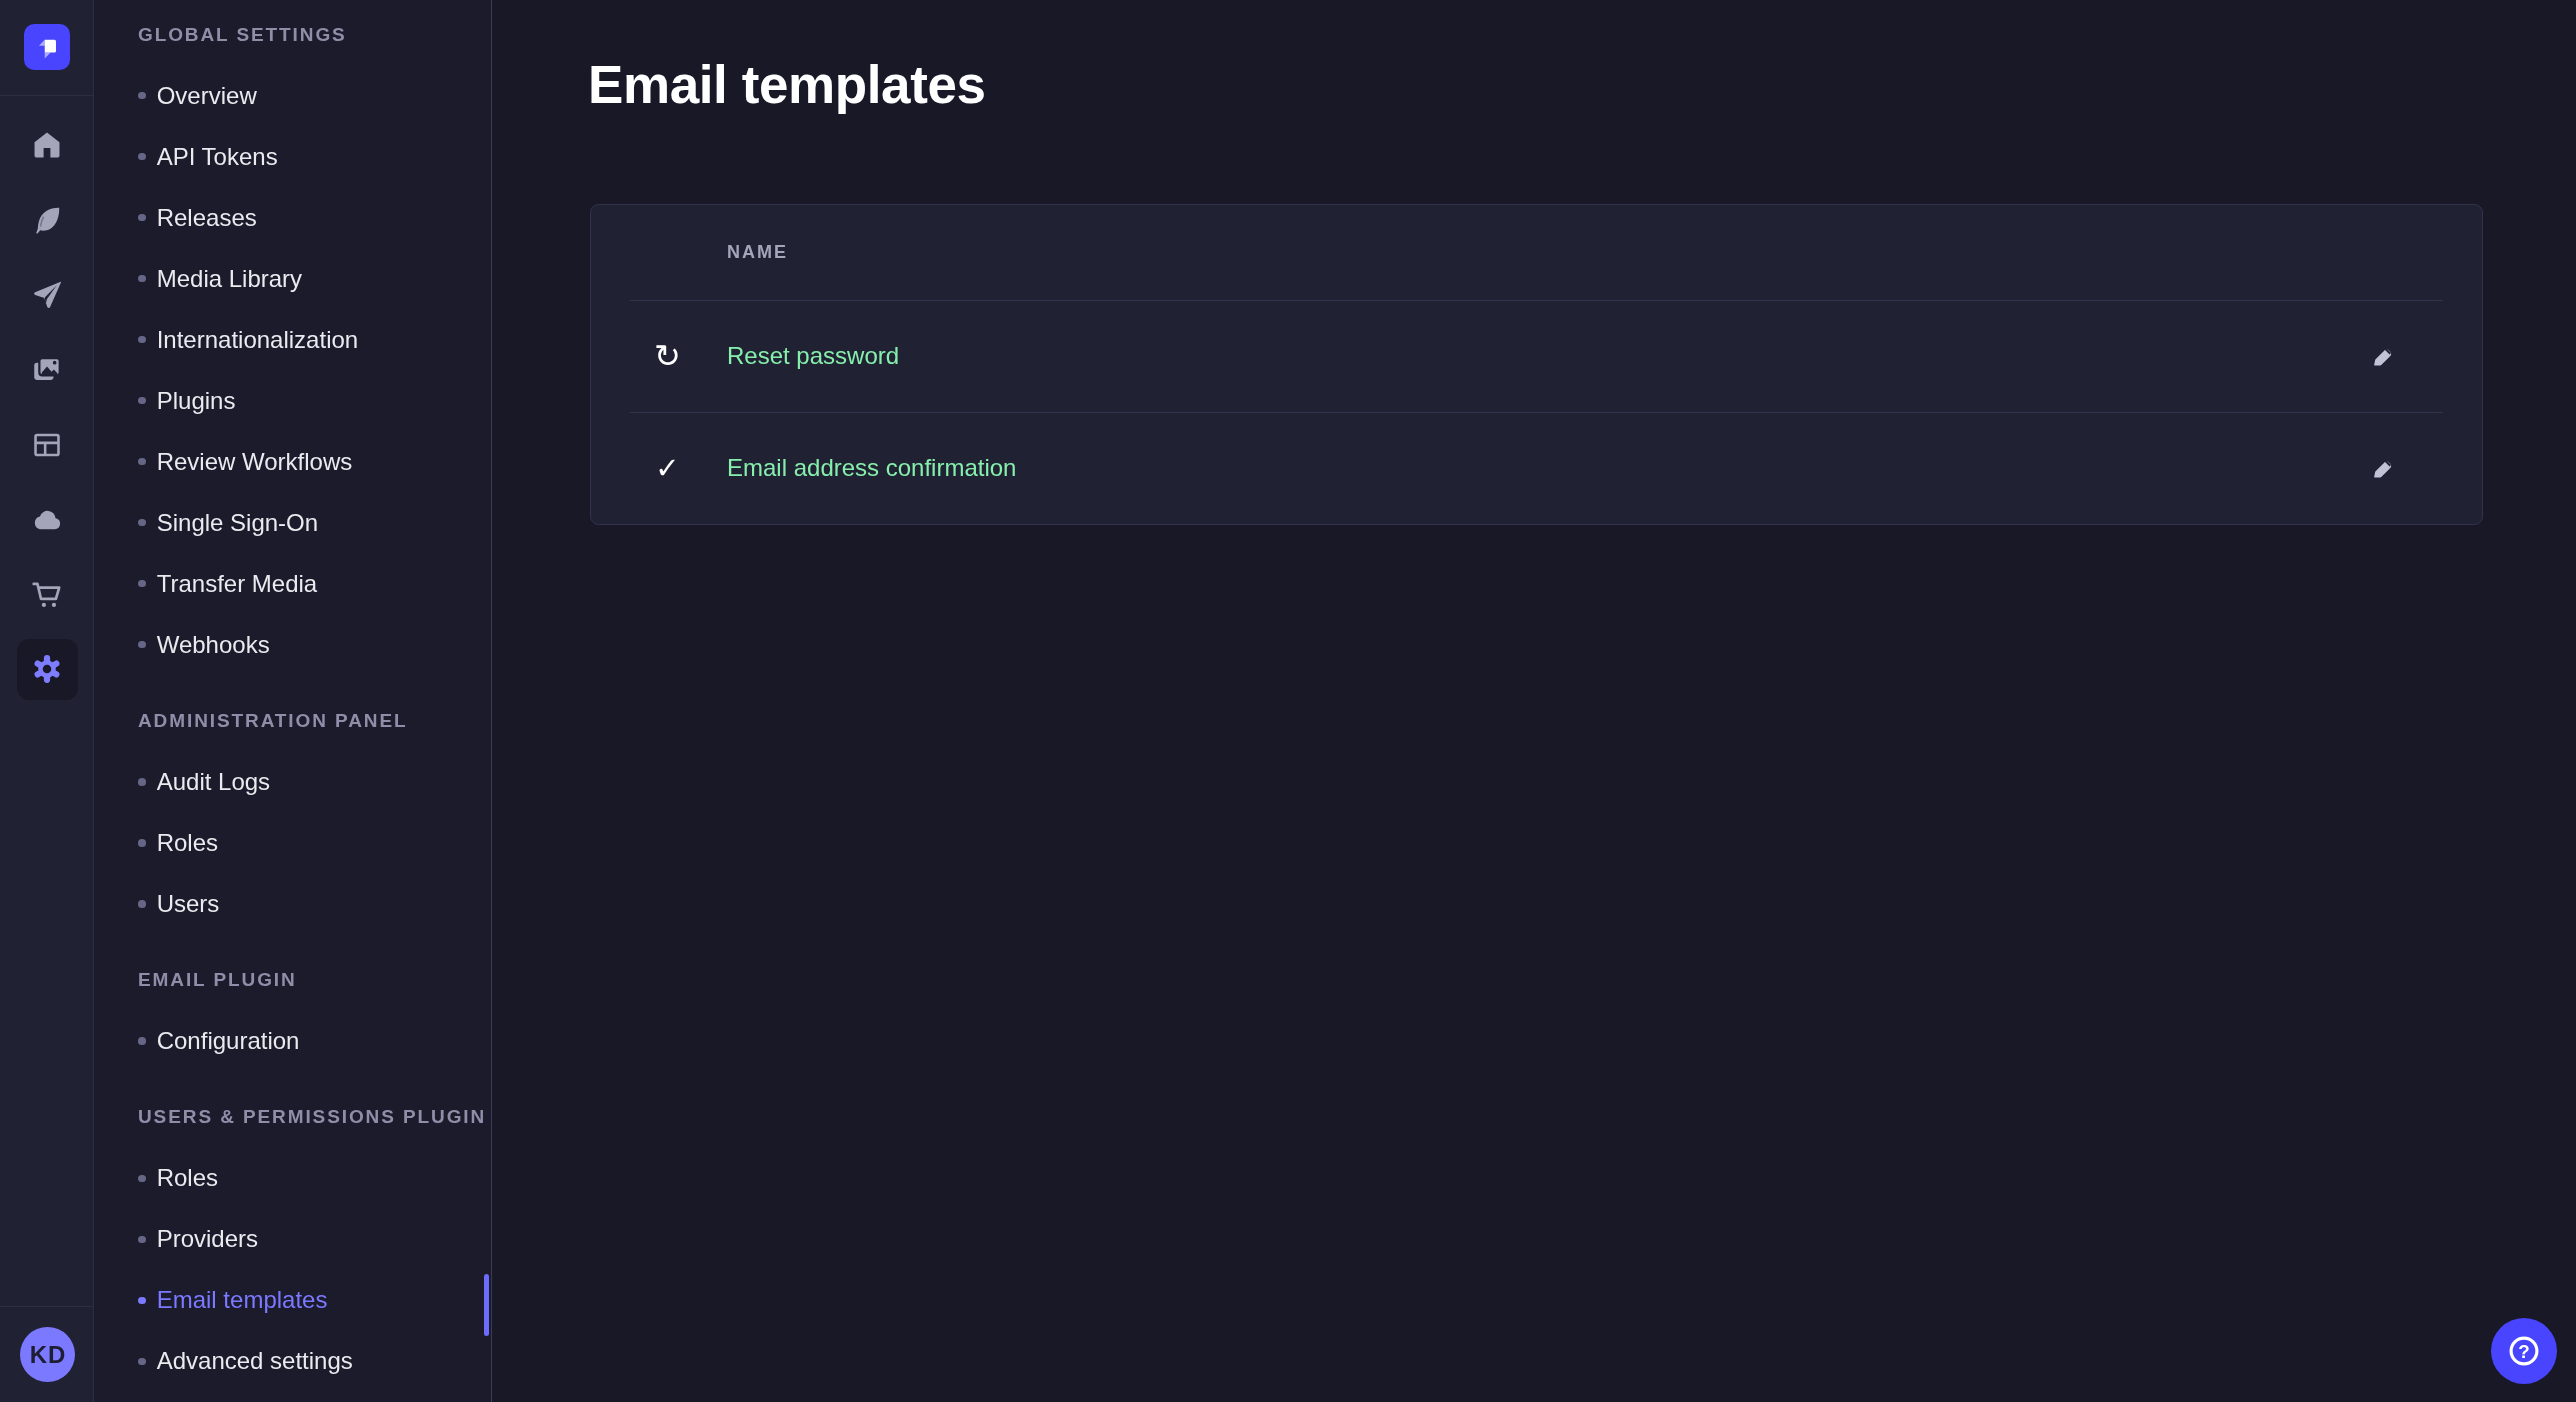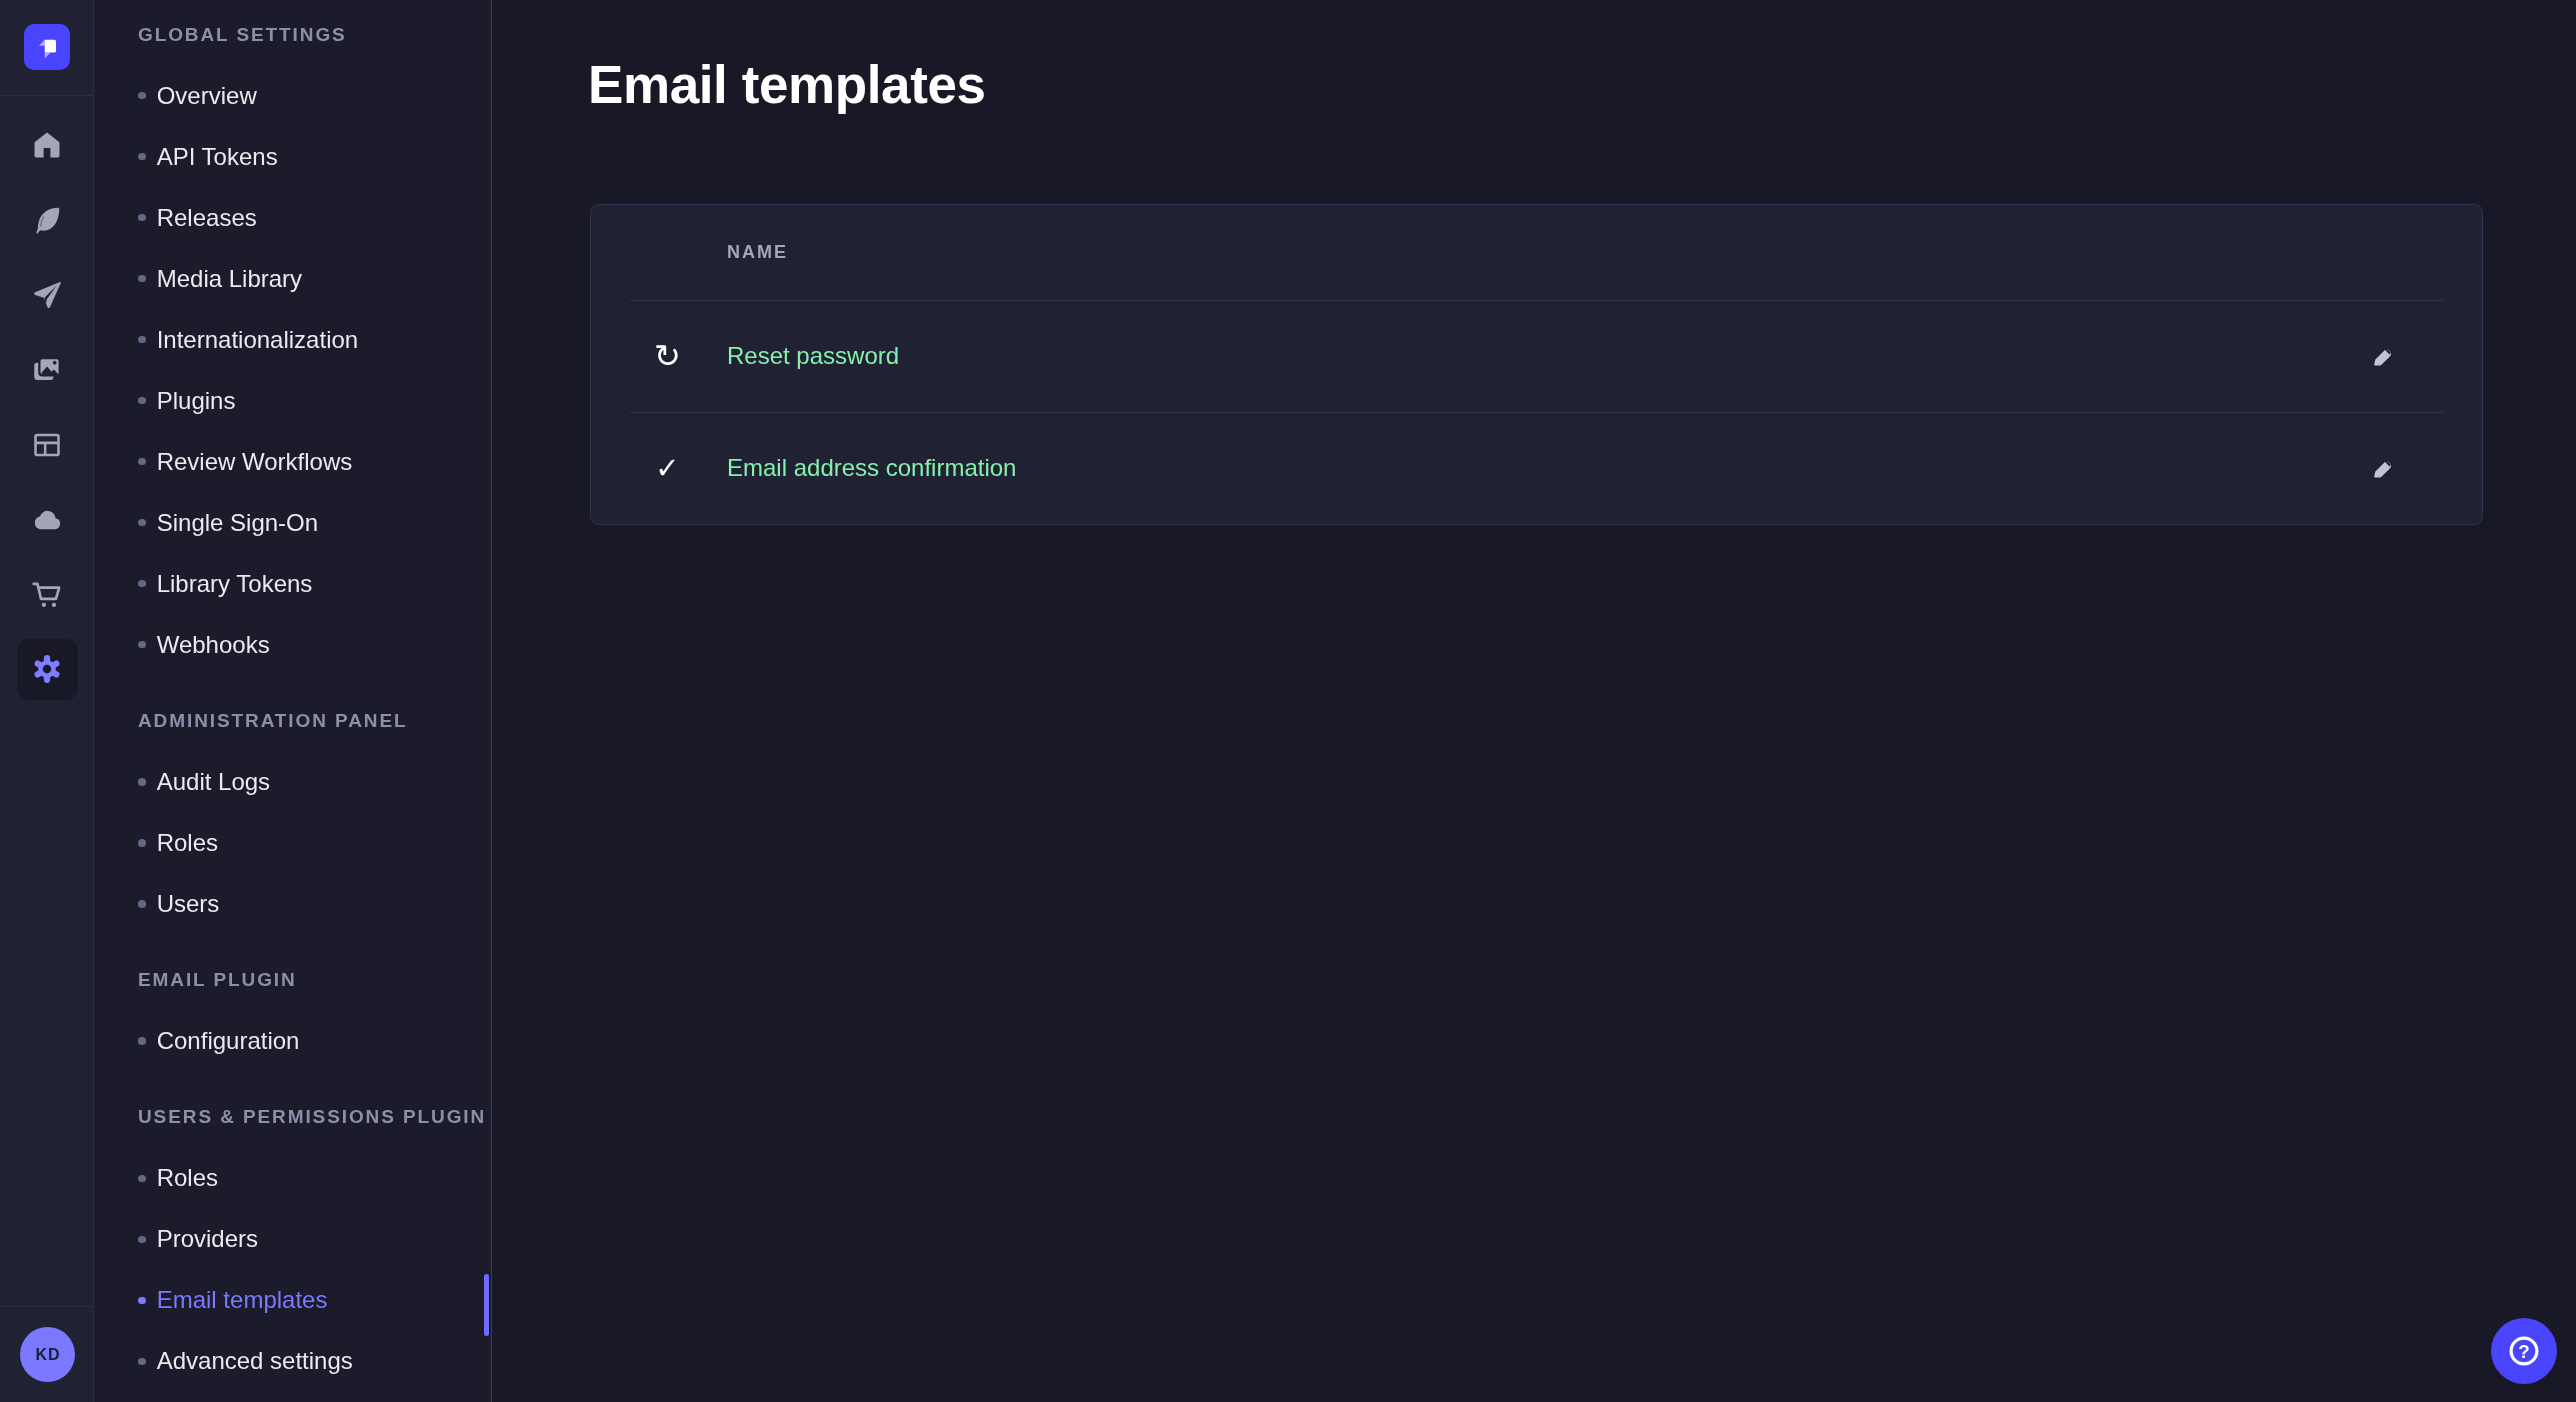--- a/index.html
+++ b/index.html
@@ -26,21 +26,21 @@
   .rail-divider.top { top:95px; }
   .rail-divider.bottom { top:1306px; }
   .rail-icons { position:absolute; top:95px; left:0; width:94px; padding-top:12px; display:flex; flex-direction:column; align-items:center; }
   .rail-btn { width:75px; height:75px; display:flex; align-items:center; justify-content:center; color:#a5a5ba; }
   .rail-btn svg { width:34px; height:34px; }
   .rail-btn.active {
     width:61px; height:61px; margin:6.8px 0; border-radius:12px; background:#181826;
   }
   .avatar {
     position:absolute; top:1327px; left:20.4px; width:55px; height:55px; border-radius:50%;
-    background:#7b79ff; color:#1d1d33; font-size:16px; font-weight:700;
+    background:#7b79ff; color:#1d1d33; font-size:24px; font-weight:700;
     display:flex; align-items:center; justify-content:center; letter-spacing:0.9px;text-align:center;
   }
 
   
   .subnav {
     width:398px; flex:0 0 398px; height:100%; background:#1b1b2c;
     border-right:0.9px solid #3a3a5a; position:relative; padding-top:4px; overflow:hidden;
   }
   .subnav-section { margin-top:0; }
   .subnav-section + .subnav-section { margin-top:15.3px; }
@@ -205,21 +205,21 @@
           <div class="subnav-item">
             <span class="bullet"></span>
             <span class="item-label">Review Workflows</span>
           </div>
           <div class="subnav-item">
             <span class="bullet"></span>
             <span class="item-label">Single Sign-On</span>
           </div>
           <div class="subnav-item">
             <span class="bullet"></span>
-            <span class="item-label">Library Tokens</span>
+            <span class="item-label">Transfer Media</span>
           </div>
           <div class="subnav-item">
             <span class="bullet"></span>
             <span class="item-label">Webhooks</span>
           </div>
         </div>
         <div class="subnav-section">
           <div class="section-header">Administration panel</div>
           <div class="subnav-item">
             <span class="bullet"></span>

